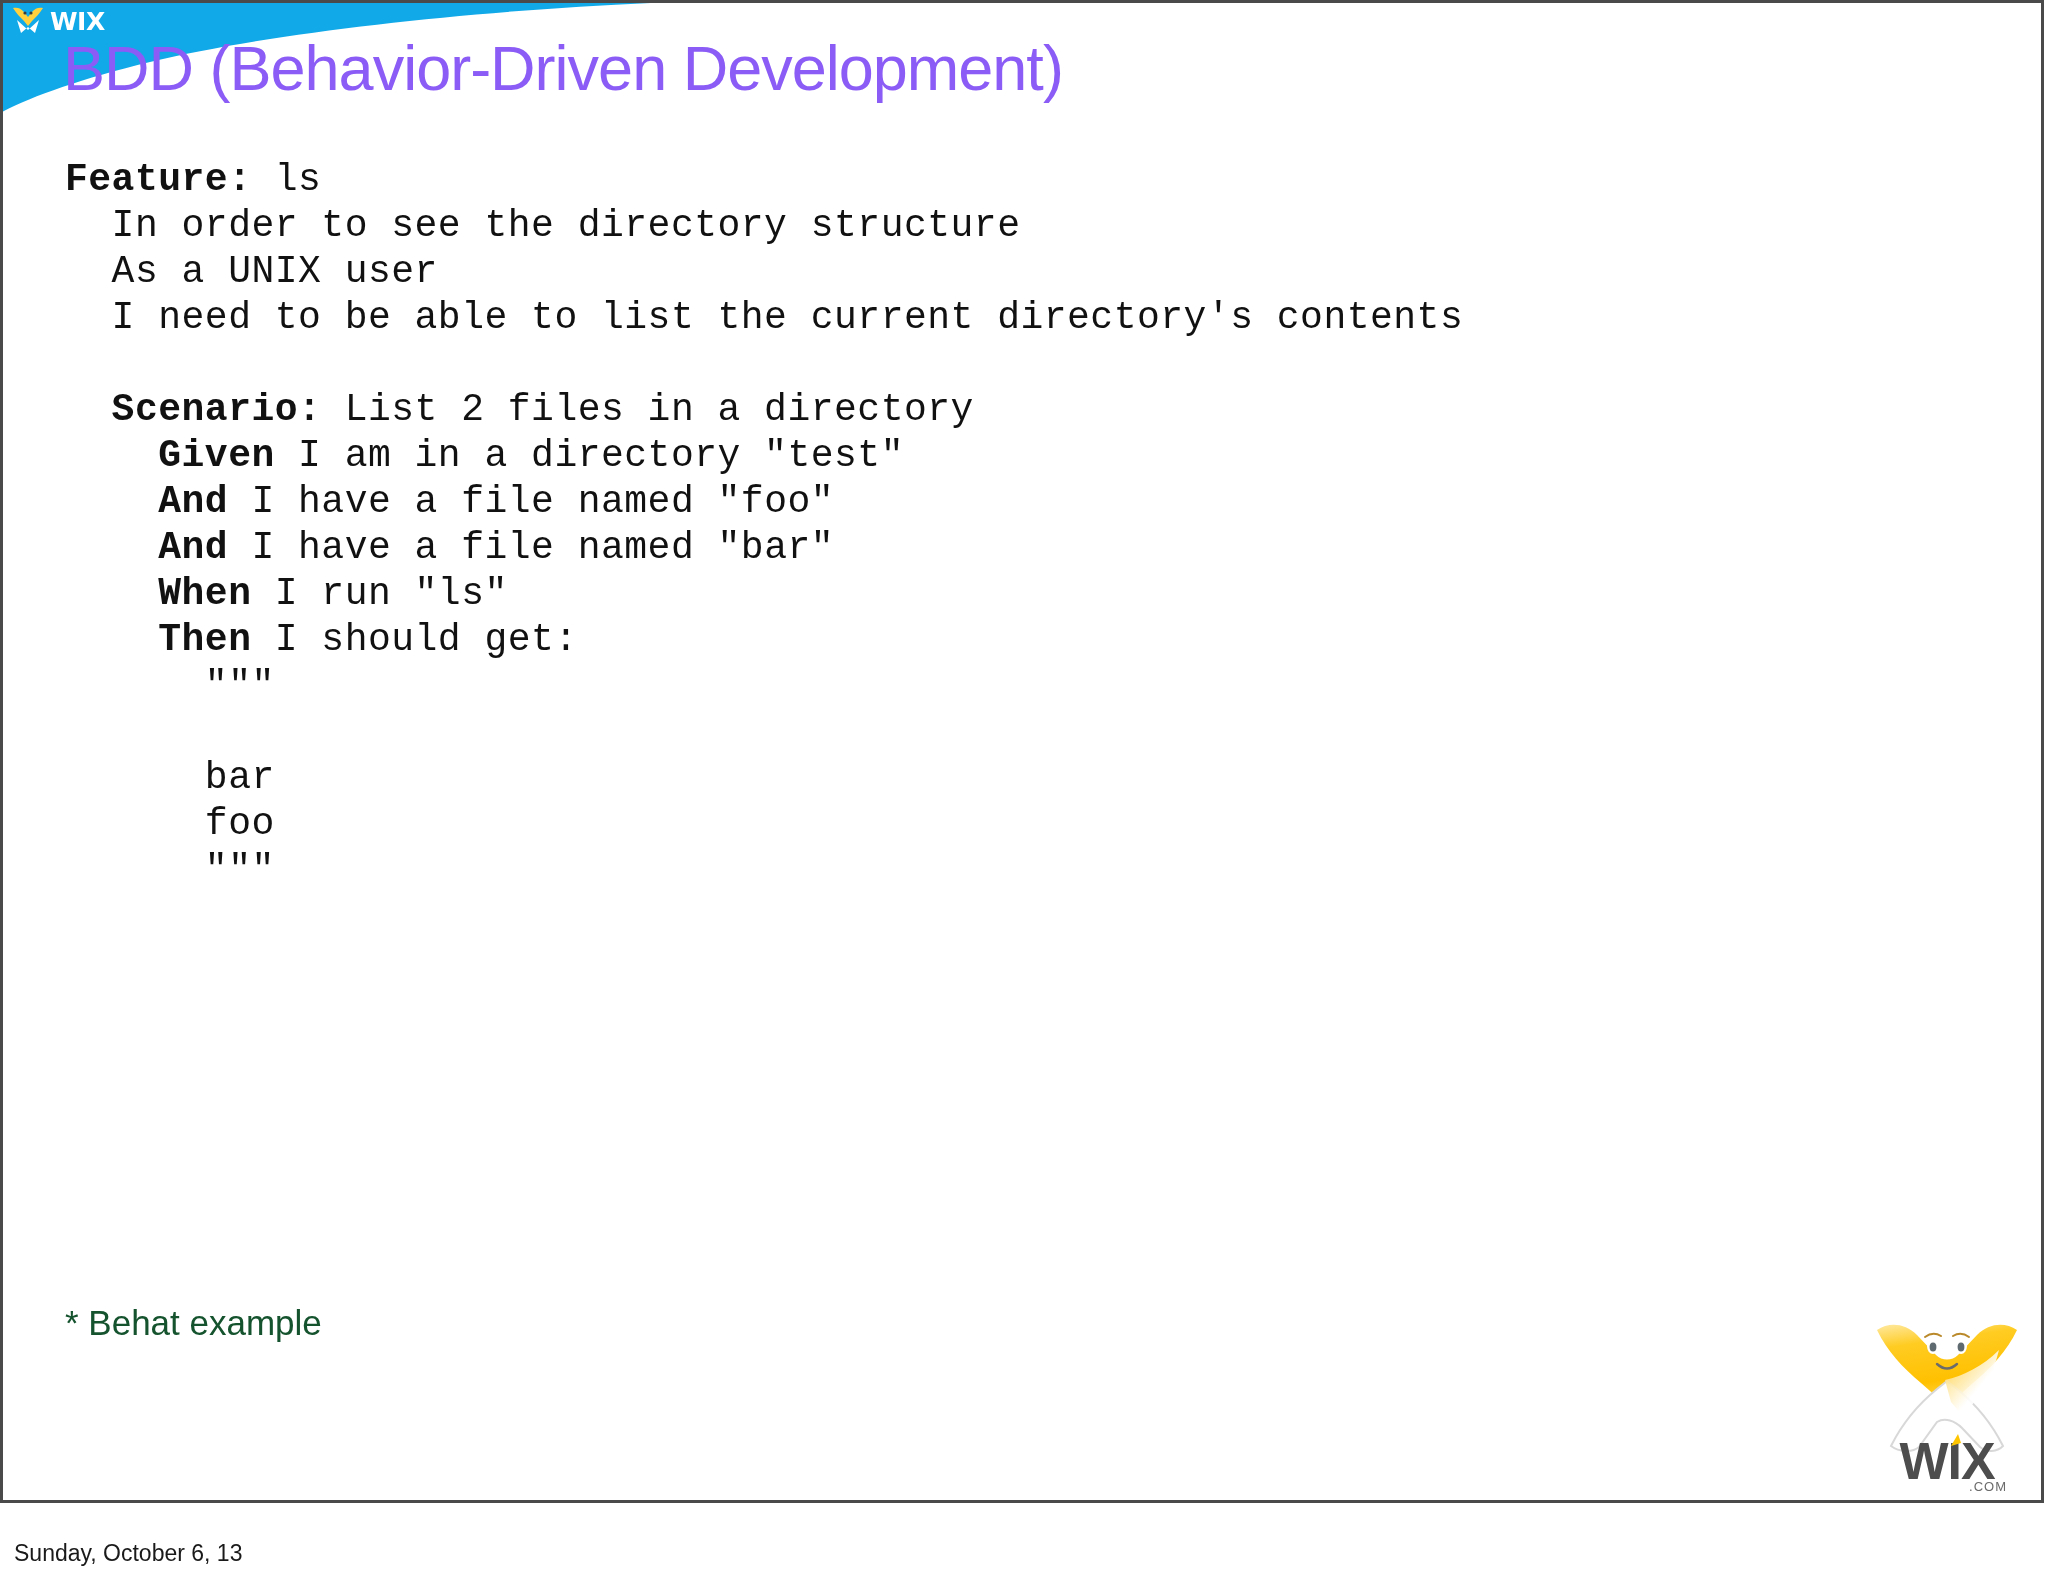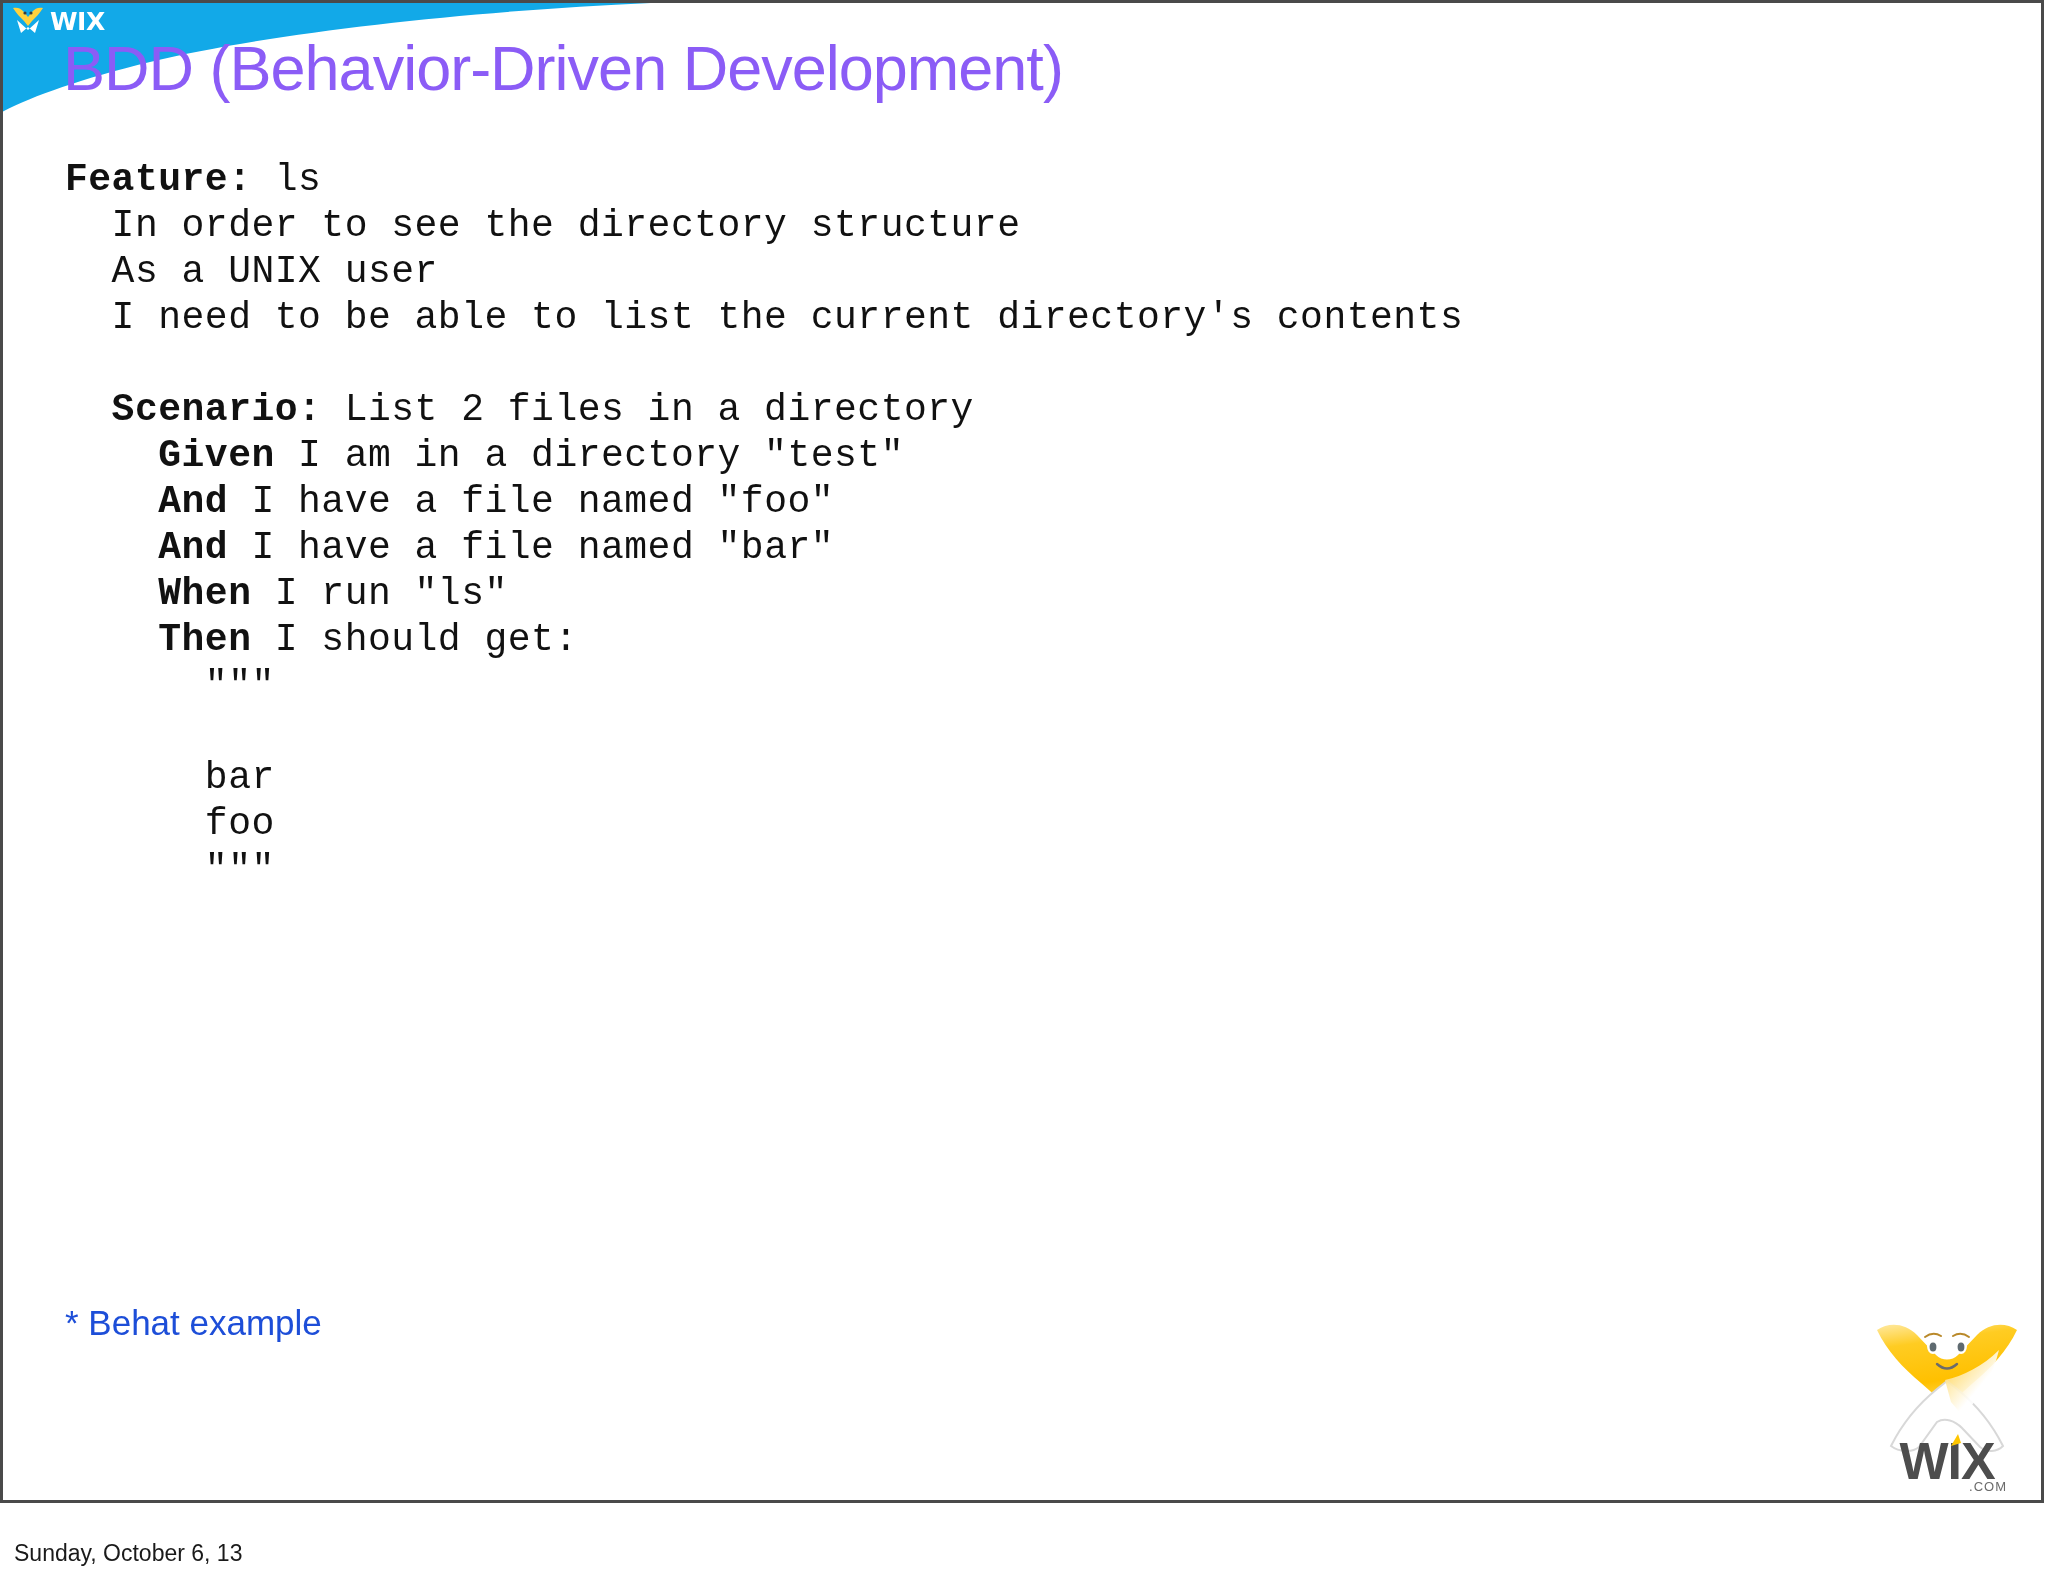--- a/index.html
+++ b/index.html
@@ -97,21 +97,21 @@
   .code-block .ln { display: block; min-height: 46px; }
   .code-block .ln.blank { min-height: 46px; }
 
   
   .footnote {
     position: absolute;
     left: 62px;
     top: 1300px;
     font-family: "Liberation Sans", sans-serif;
     font-size: 35px;
-    color: #1d4ed8;
+    color: #14532d;
     white-space: nowrap;
   }
 
   
   .brand-logo {
     position: absolute;
     right: 14px;
     bottom: 6px;
     width: 160px;
     height: 188px;

